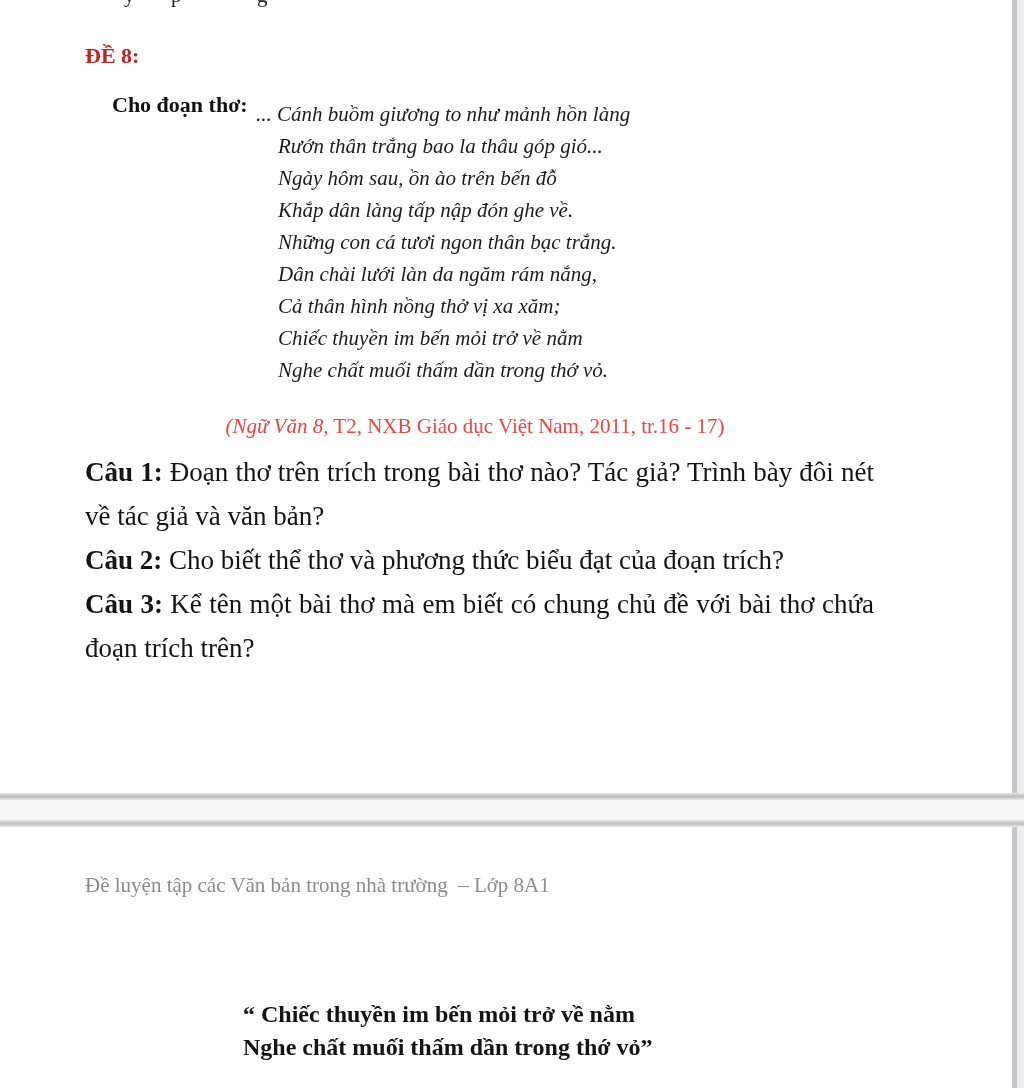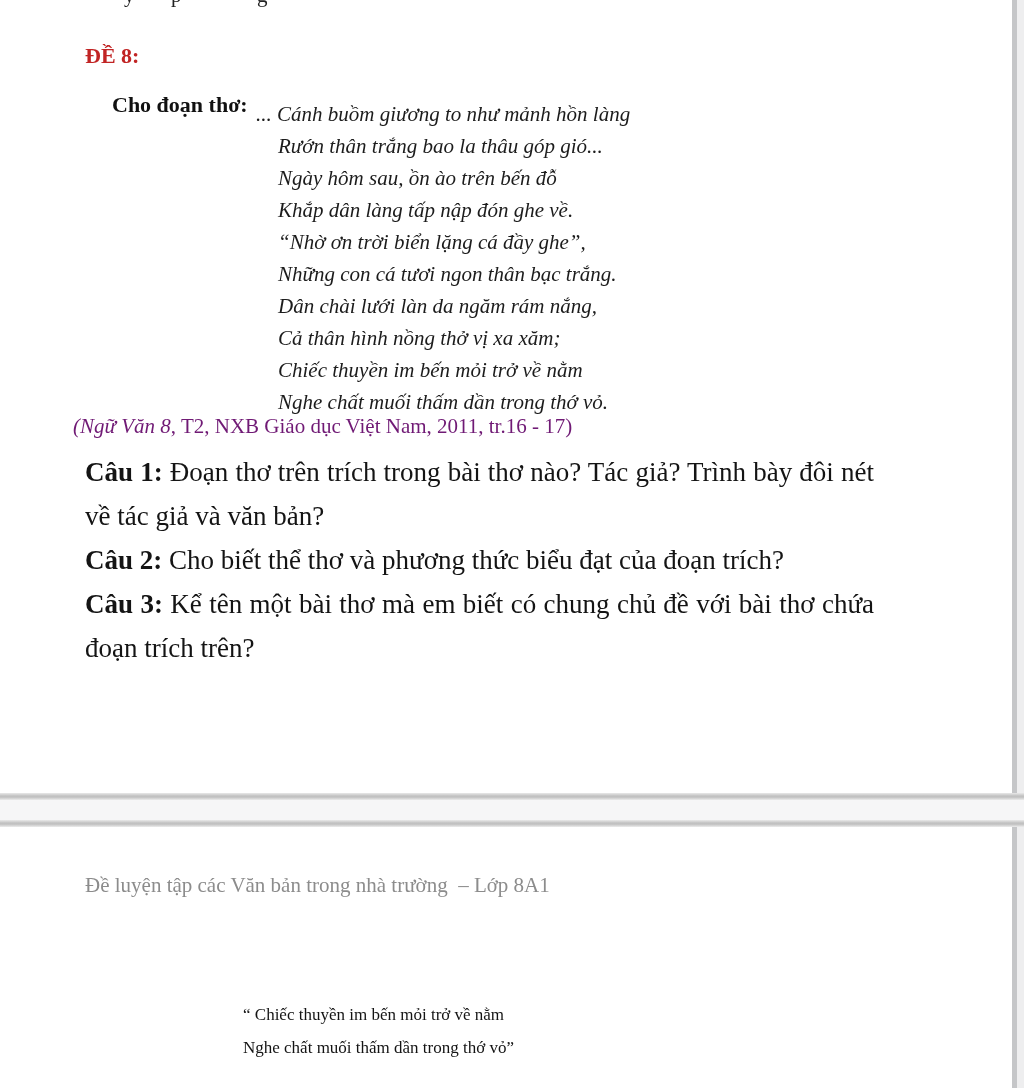--- a/index.html
+++ b/index.html
@@ -32,32 +32,32 @@
   .top-clip span:nth-of-type(2) { left: 171px; }
   .top-clip span:nth-of-type(3) { left: 257px; }
 
   .heading    { position: absolute; left: 85px;  top: 43px; font-size: 22px; font-weight: bold; }
   .subheading { position: absolute; left: 112px; top: 73px; font-size: 22px; font-weight: bold; color: #111; margin-top: 19px; }
 
   .poem { position: absolute; left: 243px; top: 98px; font-size: 21px; line-height: 32px; font-style: italic; color: #1c1c1c; margin-left: 13px; }
   .poem > div { padding-left: 22px; white-space: nowrap; }
   .poem > div:first-of-type { padding-left: 0; }
 
-  .citation { position: absolute; left: 73px; top: 414px; width: 790px; font-size: 21px; color: #701a75; }
+  .citation { position: absolute; left: 80px; top: 414px; width: 790px; text-align: center; font-size: 21px; color: #ef4444; }
   .citation .it { font-style: italic; }
 
   .questions { position: absolute; left: 85px; top: 450px; width: 789px; font-size: 27px; line-height: 44px; }
   .questions p, .q4 p { margin: 0; text-align: justify; color: #141414; }
   .q-label { font-weight: bold; }
 
   .page2-header { position: absolute; left: 85px; top: 873px; font-size: 21px; color: #8c8c8c; white-space: pre-wrap; }
 
   .q4 { position: absolute; left: 85px; top: 933px; width: 789px; font-size: 21px; line-height: 33px; }
 
-  .quotes { position: absolute; left: 243px; top: 998px; font-size: 17px; line-height: 33px; color: #141414; }
+  .quotes { position: absolute; left: 243px; top: 998px; font-size: 24px; line-height: 33px; color: #141414; font-weight: bold; }
   .quotes > div { white-space: nowrap; }
 </style>
 </head>
 <body>
 
 <div class="stage">
 
   <div class="top-clip">
 
   <span>y</span>
@@ -67,21 +67,20 @@
 
   <div class="heading" style="color: rgb(193, 36, 36);">ĐỀ 8:</div>
   <div class="subheading">Cho đoạn thơ:</div>
 
   <div class="poem">
 
   <div>... Cánh buồm giương to như mảnh hồn làng</div>
       <div>Rướn thân trắng bao la thâu góp gió...</div>
       <div>Ngày hôm sau, ồn ào trên bến đỗ</div>
       <div>Khắp dân làng tấp nập đón ghe về.</div>
-      <div>“Nhờ ơn trời biển lặng cá đầy ghe”,</div>
       <div>Những con cá tươi ngon thân bạc trắng.</div>
       <div>Dân chài lưới làn da ngăm rám nắng,</div>
       <div>Cả thân hình nồng thở vị xa xăm;</div>
       <div>Chiếc thuyền im bến mỏi trở về nằm</div>
       <div>Nghe chất muối thấm dần trong thớ vỏ.</div>
     </div>
 
   <div class="citation">
     <span class="it">(Ngữ Văn 8</span><span>, T2, NXB Giáo dục Việt Nam, 2011, tr.16 - 17)</span>
   </div>

